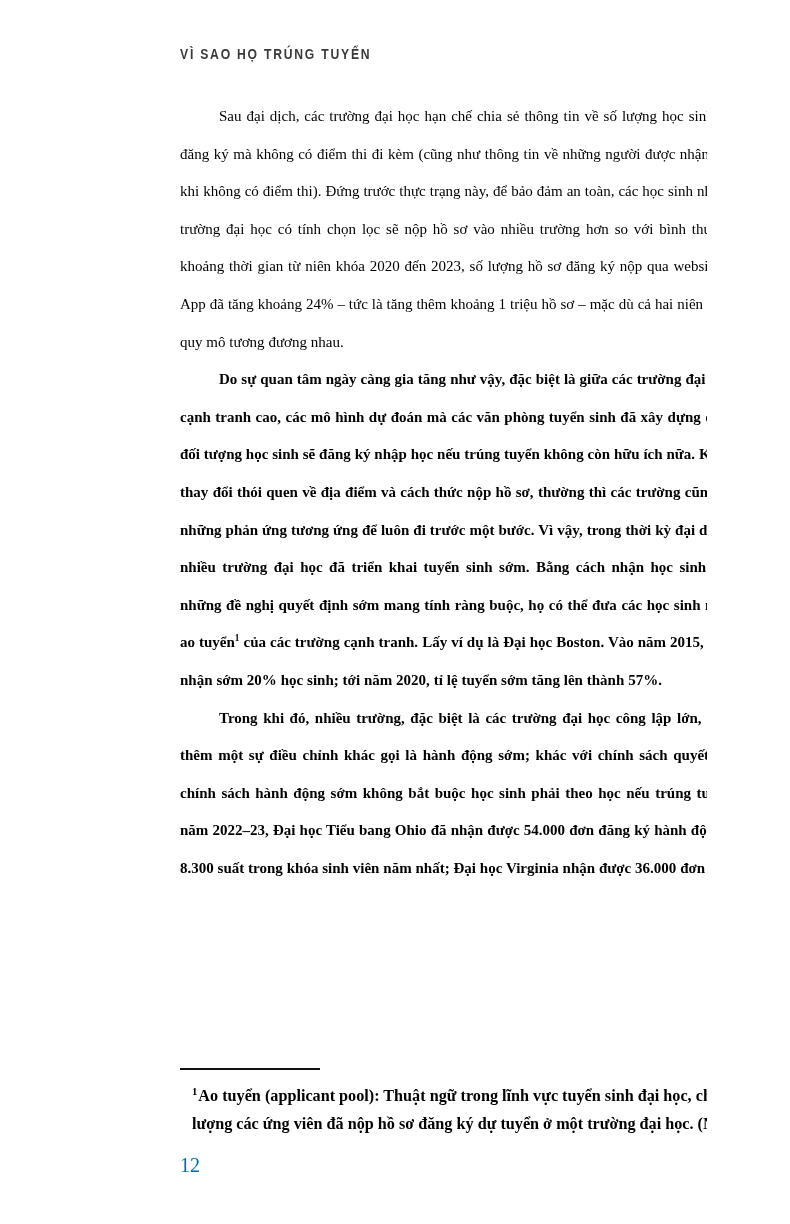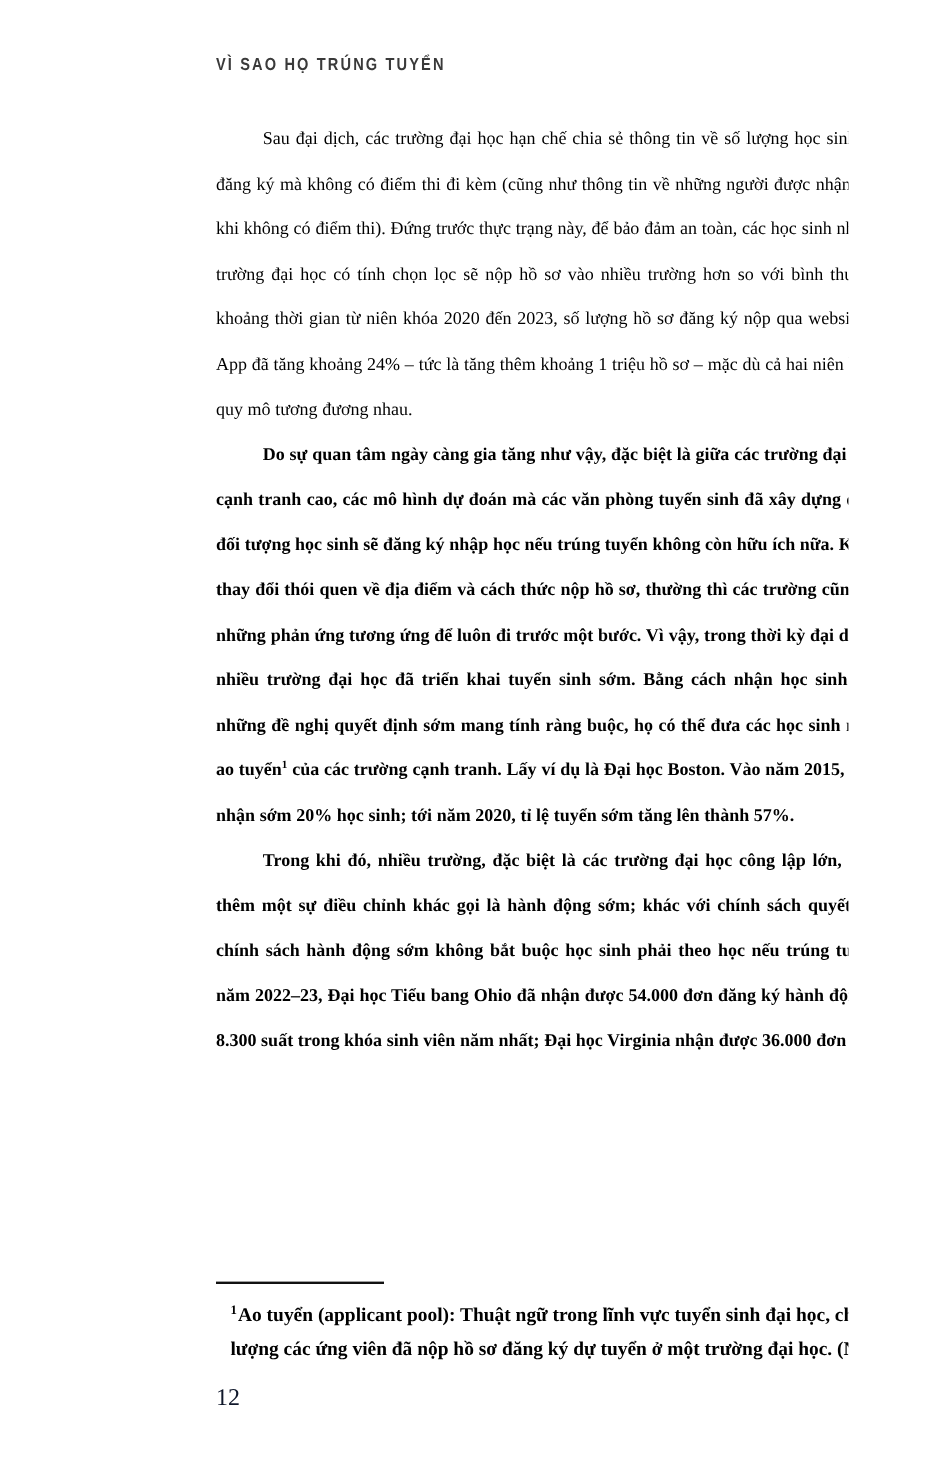--- a/index.html
+++ b/index.html
@@ -91,21 +91,21 @@
     margin-right: 1px;
   }
 
   
   .folio {
     position: absolute;
     left: 97px;
     top: 1155px;
     font-size: 20px;
     line-height: 1;
-    color: #0f172a;
+    color: #0369a1;
   }
 </style>
 </head>
 <body>
 
 <div class="page">
 
   <div class="running-head">VÌ SAO HỌ TRÚNG TUYỂN</div>
 
   <div class="textblock">

